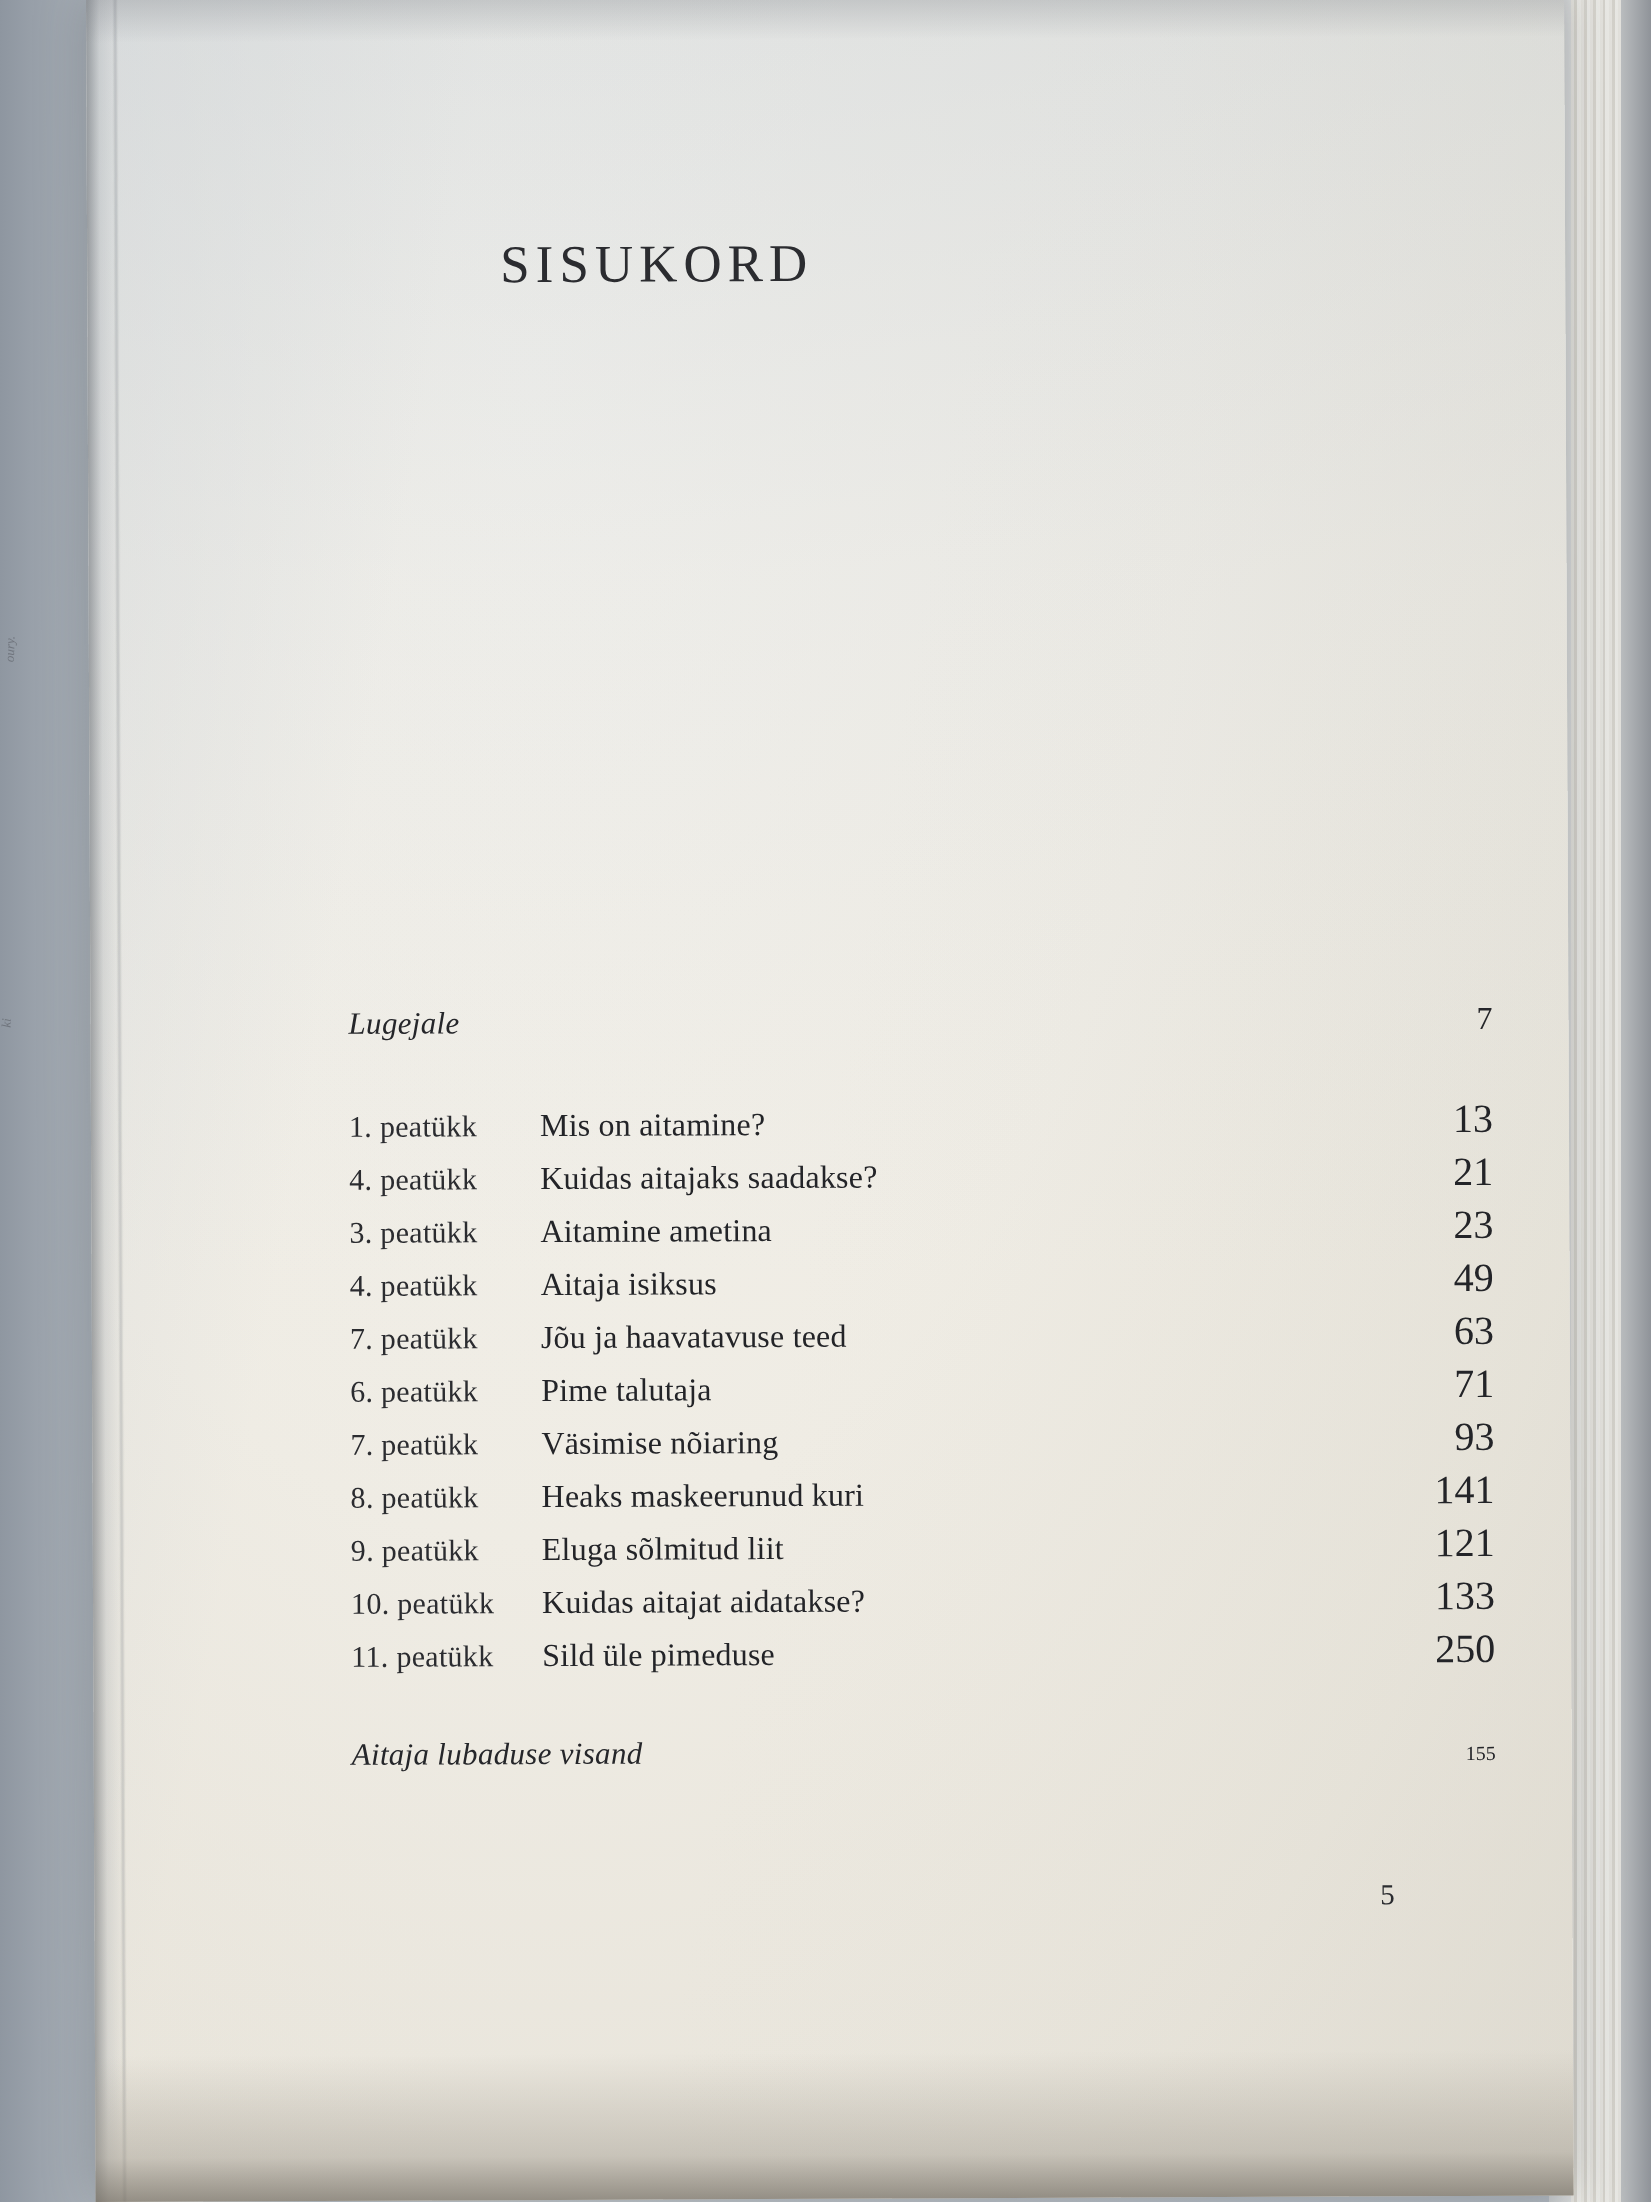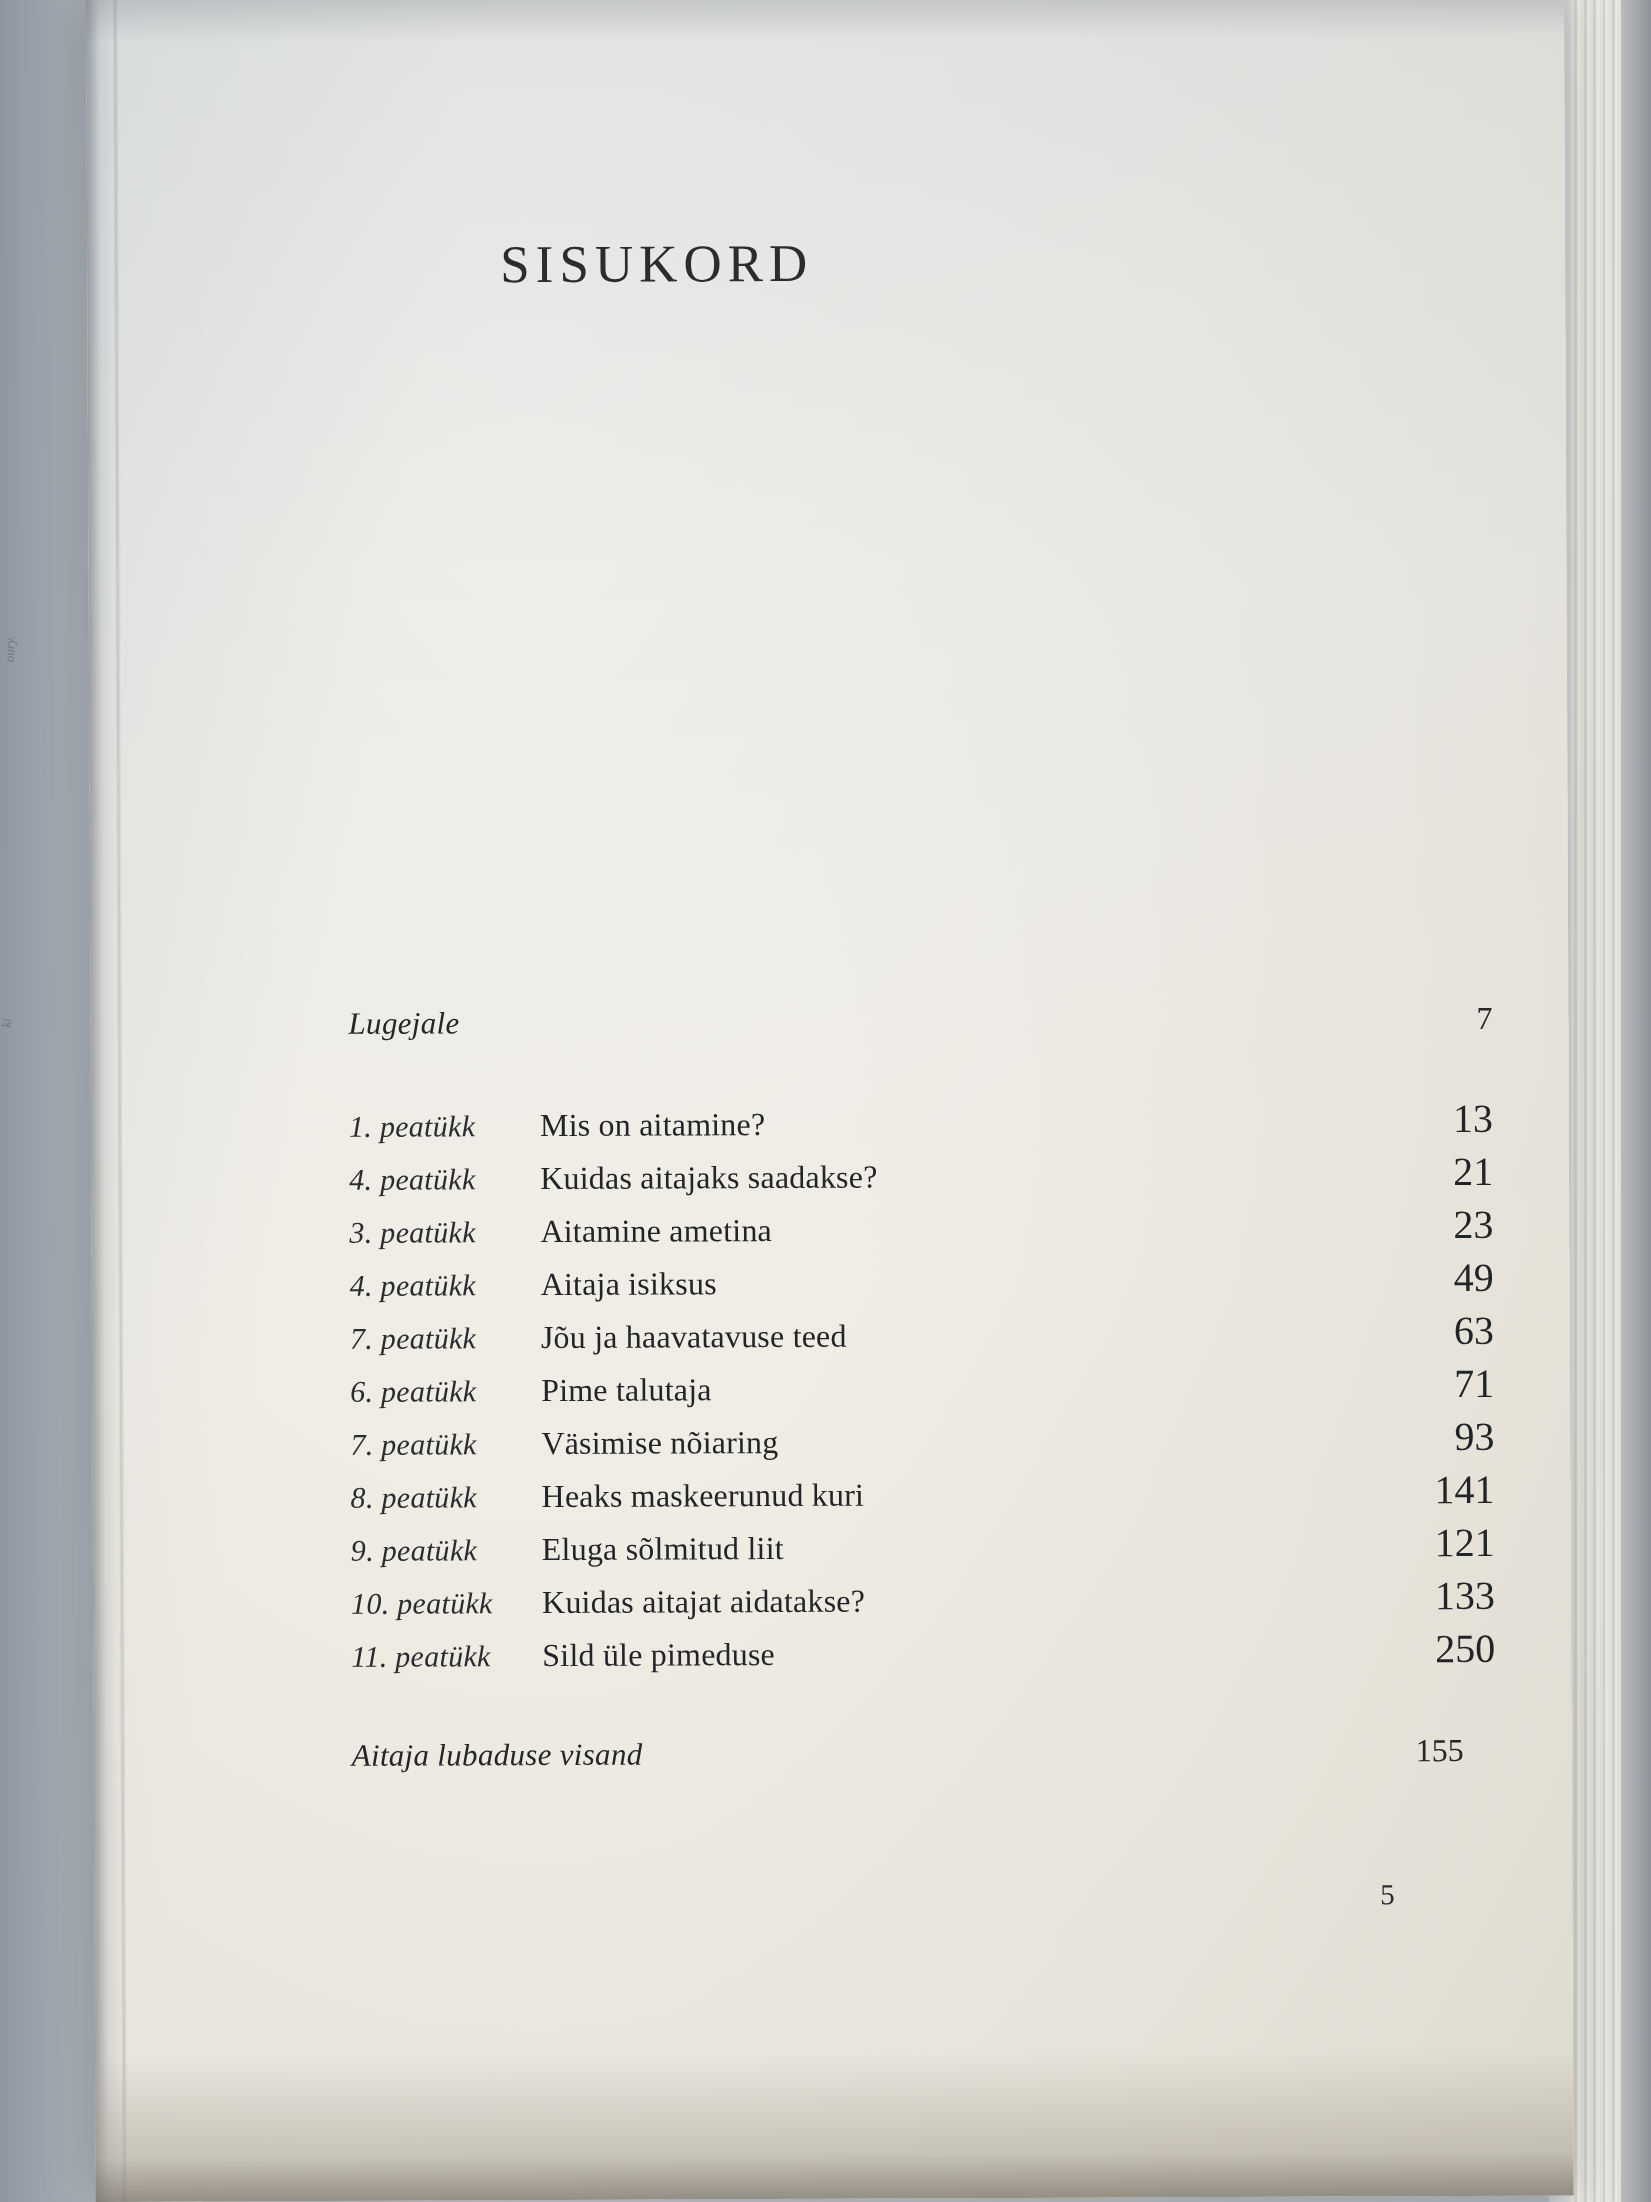--- a/index.html
+++ b/index.html
@@ -124,21 +124,20 @@
     top: 1110px;
     width: 1144px;
   }
   .toc-row {
     position: relative;
     height: 53px;
     display: flex;
     align-items: baseline;
   }
   .toc-row .label {
-    font-style: italic;
     font-size: 30px;
     color: #2b2c30;
     width: 191px;
     flex: none;
     letter-spacing: 0.3px;
   }
   .toc-row .title {
     font-size: 32px;
     color: #232428;
     flex: 1 1 auto;
@@ -181,23 +180,23 @@
     display: flex;
     align-items: baseline;
   }
   .back-row .label {
     font-style: italic;
     font-size: 31px;
     flex: 1 1 auto;
     letter-spacing: 0.3px;
   }
   .back-row .page-no {
-    font-size: 32px;
+    font-size: 20px;
     width: 112px;
-    text-align: center;
+    text-align: right;
     flex: none;
   }
 
   .folio {
     position: absolute;
     left: 1028px;
     top: 1893px;
     font-size: 29px;
     color: #2b2c30;
   }

